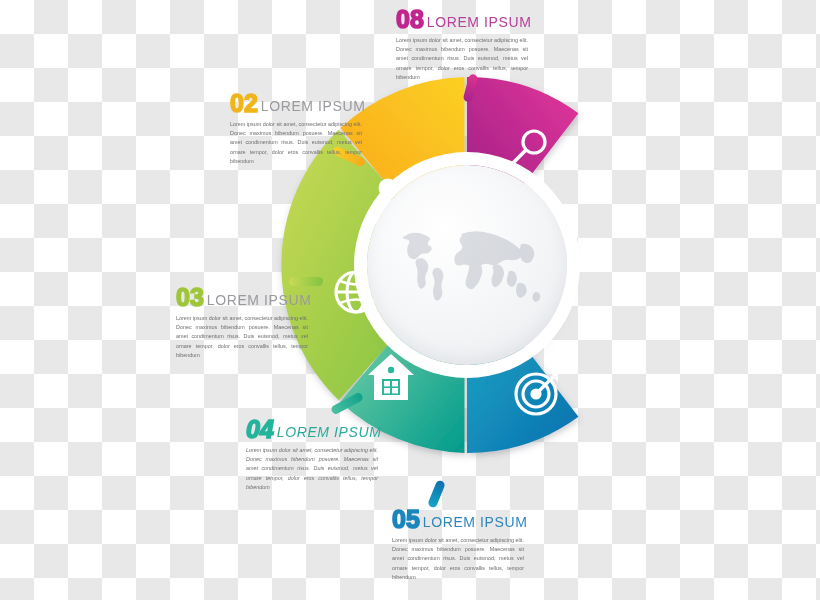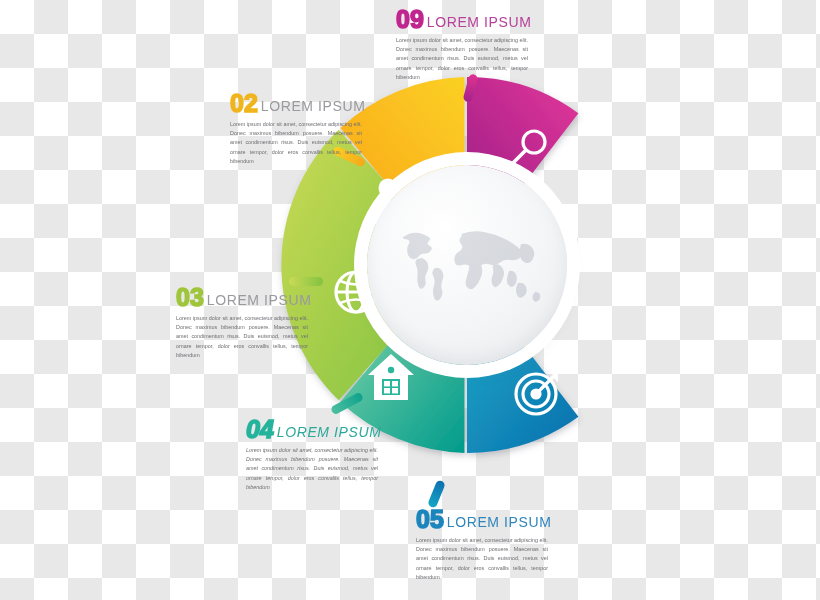--- a/index.html
+++ b/index.html
@@ -176,21 +176,21 @@
   </div>
 
   <div class="dash" style="left:466px; top:74px; width:9px; height:28px; background:linear-gradient(180deg,#e0338f,#a4228c); transform:rotate(15deg);"></div>
   <div class="dash" style="left:332px; top:152px; width:34px; height:9px; background:linear-gradient(90deg,#fbd024,#f5a81a); transform:rotate(25deg);"></div>
   <div class="dash" style="left:289px; top:277px; width:34px; height:9px; background:linear-gradient(90deg,#cada55,#82c341);"></div>
   <div class="dash" style="left:330px; top:399px; width:34px; height:9px; background:linear-gradient(90deg,#4cc0a0,#0fa18c); transform:rotate(-28deg);"></div>
   <div class="dash" style="left:432px; top:480px; width:9px; height:28px; background:linear-gradient(180deg,#0e6fae,#16a6c6); transform:rotate(22deg);"></div>
 
   <div class="block" style="left:396px; top:8px;">
     <div class="head">
-      <span class="num" style="color:#c0268f;">09</span>
+      <span class="num" style="color:#c0268f;">08</span>
       <span class="title" style="color:#b7409a;">LOREM IPSUM</span>
     </div>
     <div class="body">Lorem ipsum dolor sit amet, consectetur adipiscing elit. Donec maximus bibendum posuere. Maecenas sit amet condimentum risus. Duis euismod, metus vel ornare tempor, dolor eros convallis tellus, tempor bibendum</div>
   </div>
 
   <div class="block" style="left:230px; top:92px;">
     <div class="head">
       <span class="num" style="color:#f0b51c;">02</span>
       <span class="title" style="color:#9a9a9e;">LOREM IPSUM</span>
     </div>
@@ -206,21 +206,21 @@
   </div>
 
   <div class="block" style="left:246px; top:418px;font-style:italic;">
     <div class="head">
       <span class="num" style="color:#25b39c;">04</span>
       <span class="title" style="color:#2aa99a;">LOREM IPSUM</span>
     </div>
     <div class="body">Lorem ipsum dolor sit amet, consectetur adipiscing elit. Donec maximus bibendum posuere. Maecenas sit amet condimentum risus. Duis euismod, metus vel ornare tempor, dolor eros convallis tellus, tempor bibendum</div>
   </div>
 
-  <div class="block" style="left:392px; top:508px;margin-left:24px;">
+  <div class="block" style="left:392px; top:508px;">
     <div class="head">
       <span class="num" style="color:#1b86bd;">05</span>
       <span class="title" style="color:#2f86bd;">LOREM IPSUM</span>
     </div>
     <div class="body">Lorem ipsum dolor sit amet, consectetur adipiscing elit. Donec maximus bibendum posuere. Maecenas sit amet condimentum risus. Duis euismod, metus vel ornare tempor, dolor eros convallis tellus, tempor bibendum</div>
   </div>
 
 </div>
 
 </body></html>

